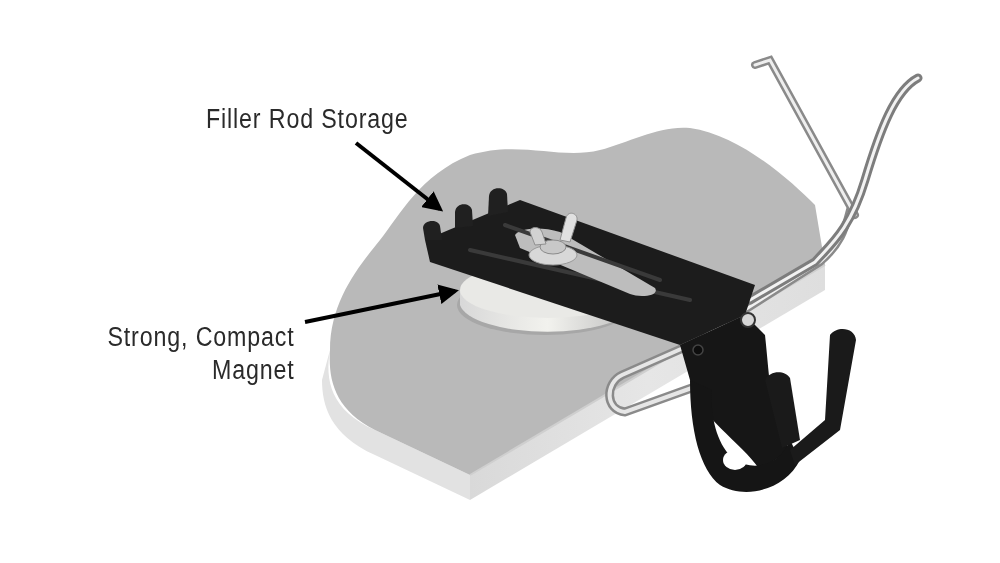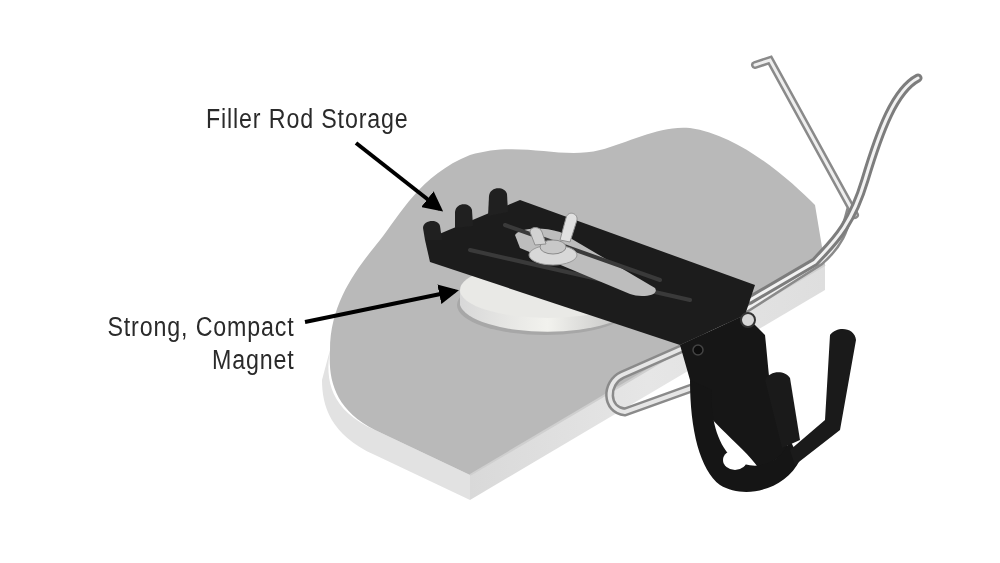--- a/index.html
+++ b/index.html
@@ -11,21 +11,21 @@
       font-stretch: condensed;
       color: #2a2a2a;
       font-size: 27px;
       letter-spacing: 1px;
       line-height: 1.22;
       transform: scaleX(0.86);
       transform-origin: left top;
       white-space: nowrap;
     }
     #label-filler { left: 206px; top: 103px; }
-    #label-magnet-wrap { position: absolute; right: 705px; top: 311px; }
+    #label-magnet-wrap { position: absolute; right: 705px; top: 321px; }
   </style>
 </head>
 <body>
 
 <svg class="scene" viewBox="0 0 1000 563" xmlns="http://www.w3.org/2000/svg">
   <defs>
     <linearGradient id="edgeGrad" x1="0" y1="0" x2="1" y2="0">
       <stop offset="0" stop-color="#d9d9d9"></stop>
       <stop offset="0.5" stop-color="#e6e6e6"></stop>
       <stop offset="1" stop-color="#dedede"></stop>

